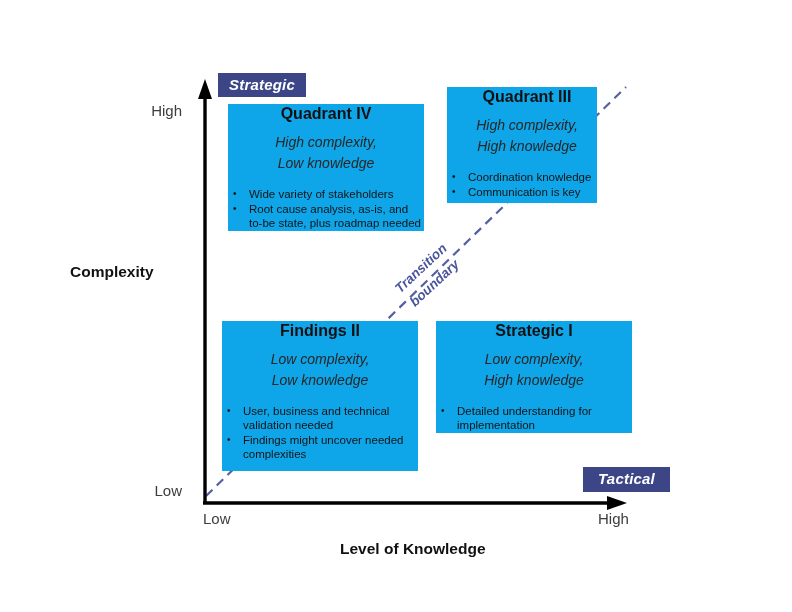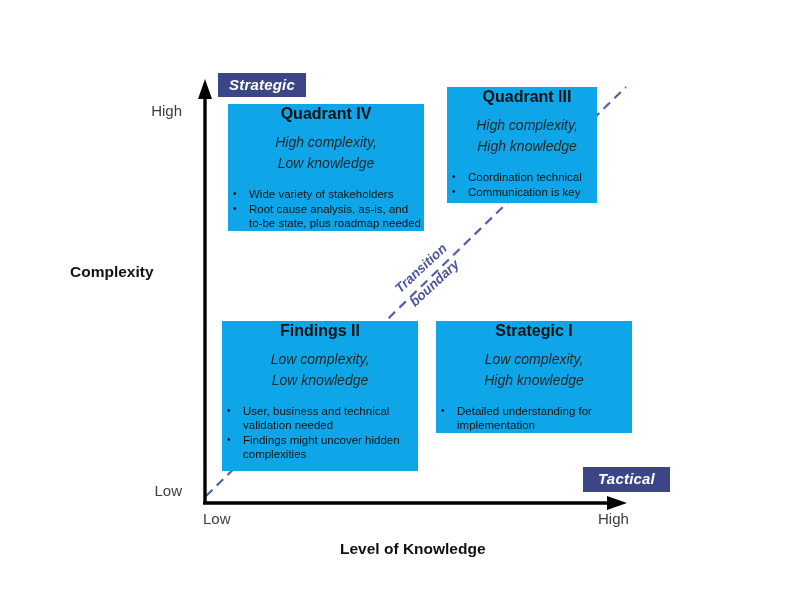--- a/index.html
+++ b/index.html
@@ -81,21 +81,21 @@
 
   <div class="block" style="left:447px; top:87px; width:150px; height:116px;">
     <div class="q-title q3-center">Quadrant III</div>
     <div class="q-sub-wrap q3-center">
       <div class="q-sub">High complexity,</div>
       <div class="q-sub">High knowledge</div>
     </div>
     <div class="bullets">
       <div class="bullet-row">
         <span class="bullet-dot">•</span>
-        <span class="bullet-text" style="width:140px; white-space:nowrap;">Coordination technical</span>
+        <span class="bullet-text" style="width:140px; white-space:nowrap;">Coordination knowledge</span>
       </div>
       <div class="bullet-row">
         <span class="bullet-dot">•</span>
         <span class="bullet-text" style="width:140px; white-space:nowrap;">Communication is key</span>
       </div>
     </div>
   </div>
 
   <div class="block" style="left:222px; top:321px; width:196px; height:150px;">
     <div class="q-title">Findings II</div>
@@ -103,21 +103,21 @@
       <div class="q-sub">Low complexity,</div>
       <div class="q-sub">Low knowledge</div>
     </div>
     <div class="bullets">
       <div class="bullet-row">
         <span class="bullet-dot">•</span>
         <span class="bullet-text" style="width:168px;">User, business and technical validation needed</span>
       </div>
       <div class="bullet-row">
         <span class="bullet-dot">•</span>
-        <span class="bullet-text" style="width:168px;">Findings might uncover hidden complexities</span>
+        <span class="bullet-text" style="width:168px;">Findings might uncover needed complexities</span>
       </div>
     </div>
   </div>
 
   <div class="block" style="left:436px; top:321px; width:196px;">
     <div class="q-title">Strategic I</div>
     <div class="q-sub-wrap">
       <div class="q-sub">Low complexity,</div>
       <div class="q-sub">High knowledge</div>
     </div>

